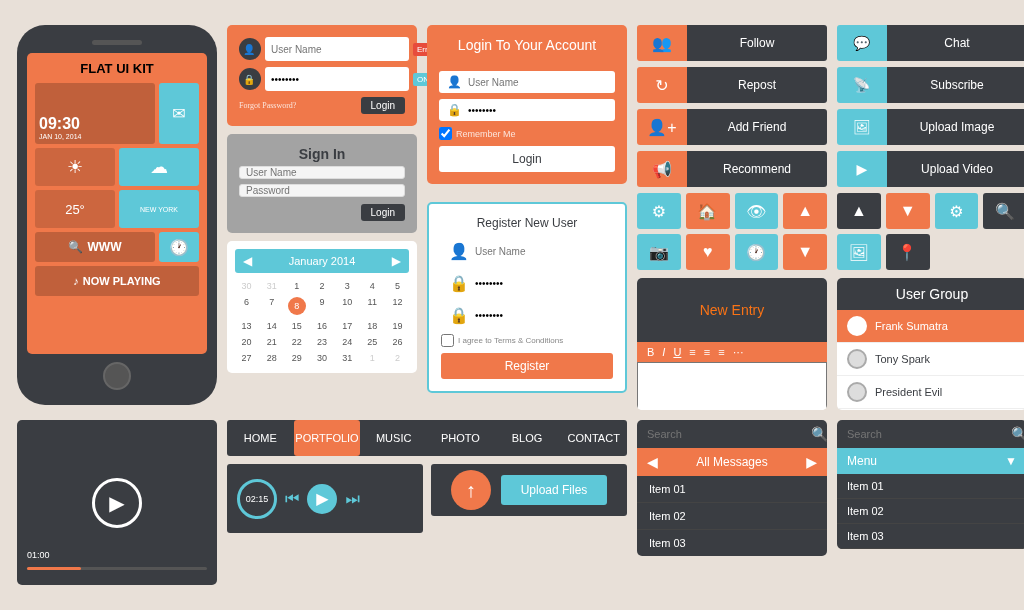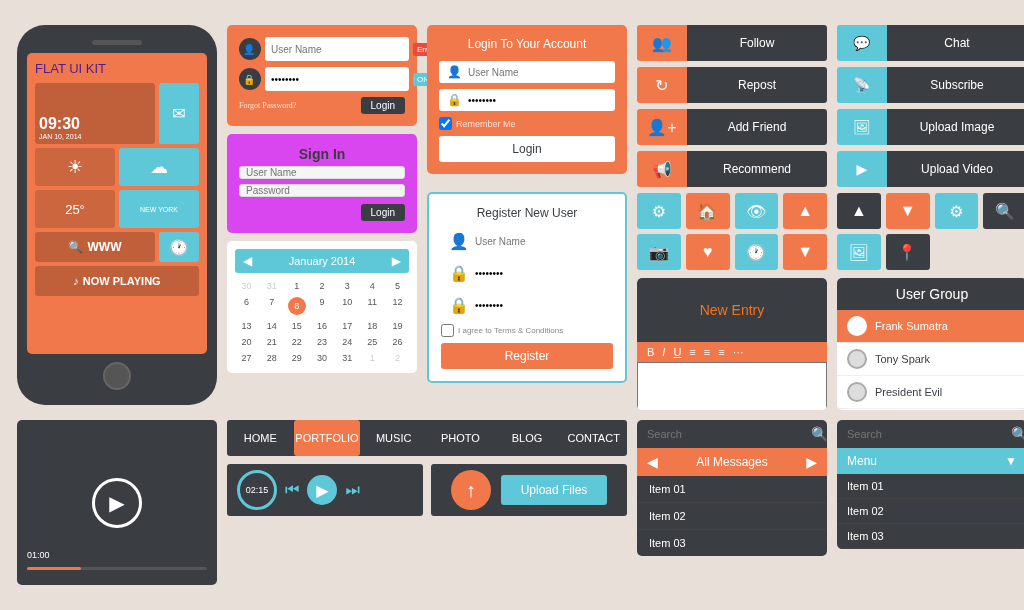--- a/index.html
+++ b/index.html
@@ -41,24 +41,24 @@
       background: #f0784a;
       width: 100%;
       border-radius: 5px;
       flex: 1;
       padding: 8px;
       display: flex;
       flex-direction: column;
       gap: 4px;
     }
     .phone-title {
-      color: #4c1d95;
-      font-weight: normal;
+      color: #000000;
+      font-weight: bold;
       font-size: 13px;
-      text-align: left;
+      text-align: center;
       margin-bottom: 3px;
     }
     .phone-row1 {
       display: flex;
       gap: 4px;
     }
     .phone-time-block {
       background: rgba(0,0,0,0.2);
       color: white;
       padding: 4px;
@@ -268,23 +268,23 @@
     
     .login-account {
       grid-column: 3;
       grid-row: 1;
       background: #f0784a;
       border-radius: 5px;
       padding: 12px;
     }
     .login-account-title {
       color: white;
-      font-size: 12px;
+      font-size: 14px;
       text-align: center;
-      margin-bottom: 10px;
+      margin-bottom: 18px;
     }
     .login-account-field {
       display: flex;
       align-items: center;
       background: white;
       border-radius: 3px;
       padding: 4px 8px;
       margin-bottom: 6px;
       gap: 6px;
     }
@@ -483,21 +483,21 @@
       cursor: pointer;
     }
     .nav-item.active { background: #f0784a; border-radius: 3px; }
     .audio-player {
       background: #3a3d42;
       border-radius: 3px;
       display: flex;
       align-items: center;
       padding: 12px 10px;
       gap: 8px;
-      height: 52px;
+      height: 69px;
     }
     .audio-time-circle {
       width: 40px;
       height: 40px;
       border-radius: 50%;
       border: 3px solid #5ec8d8;
       display: flex;
       align-items: center;
       justify-content: center;
       color: white;
@@ -767,21 +767,21 @@
         <div class="icon-circle">🔒</div>
         <input class="form-input" type="password" value="password" style="">
         <div class="on-badge">ON</div>
       </div>
       <div class="forgot-login-row">
         <span class="forgot-text">Forgot Password?</span>
         <button class="login-btn">Login</button>
       </div>
     </div>
 
-    <div style="background:#d946ef; border-radius:5px; padding:12px;">
+    <div style="background:#a3a3a3; border-radius:5px; padding:12px;">
       <div class="sign-in-title">Sign In</div>
       <div style="display:flex;flex-direction:column;gap:5px;">
         <input class="form-input" style="width: 100%; background: rgb(245, 245, 245); height: 26px; border: 1px solid rgb(221, 221, 221);" type="text" placeholder="User Name">
         <input class="form-input" style="width: 100%; background: rgb(245, 245, 245); height: 26px; border: 1px solid rgb(221, 221, 221);" type="password" placeholder="Password">
         <div style="text-align:right;">
           <button class="login-btn" style="background:#3a3d42;">Login</button>
         </div>
       </div>
     </div>
 

